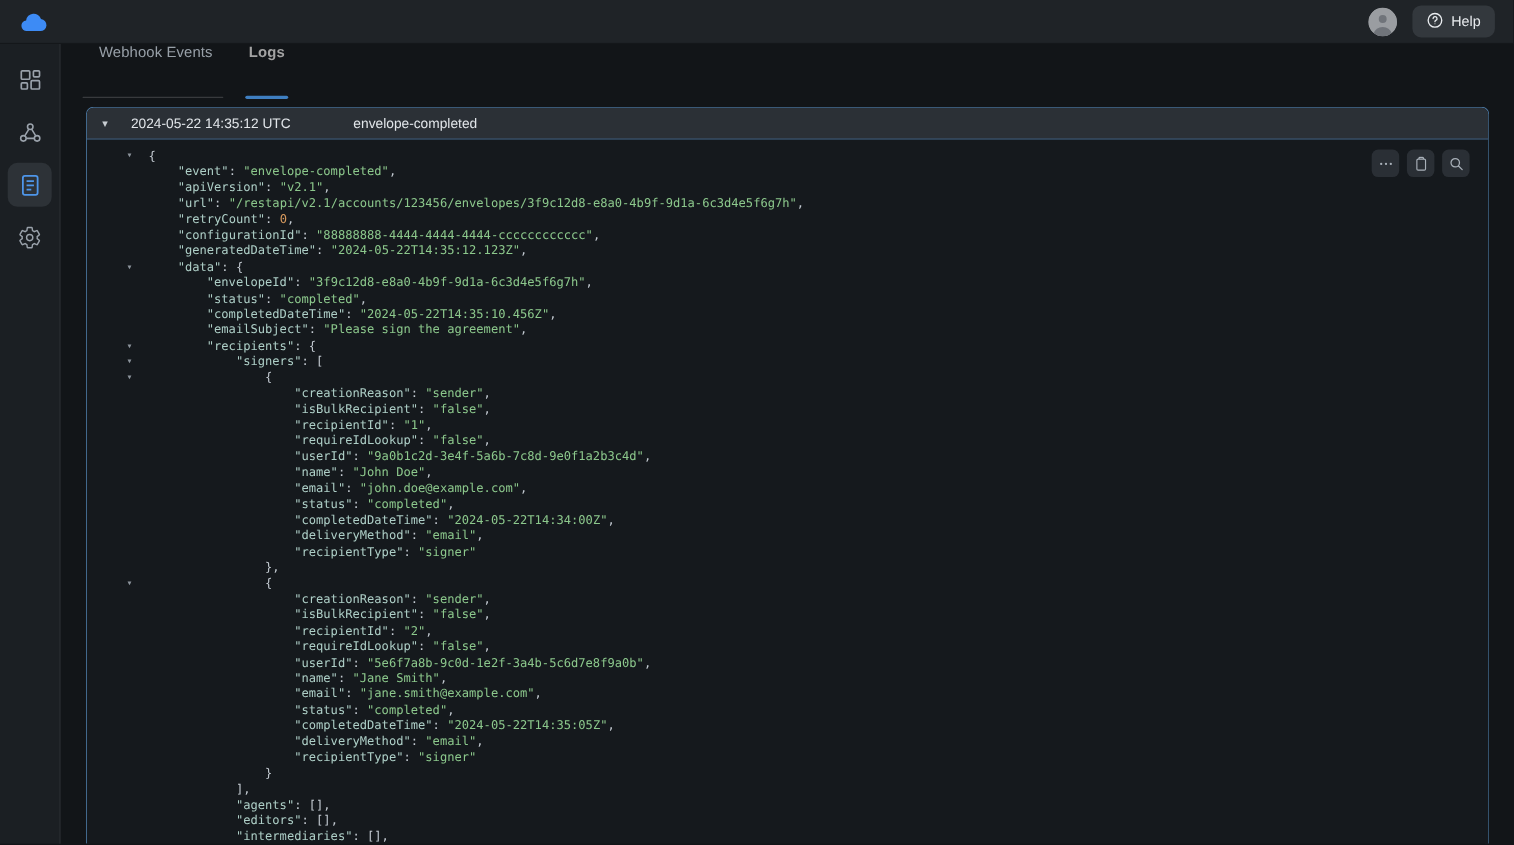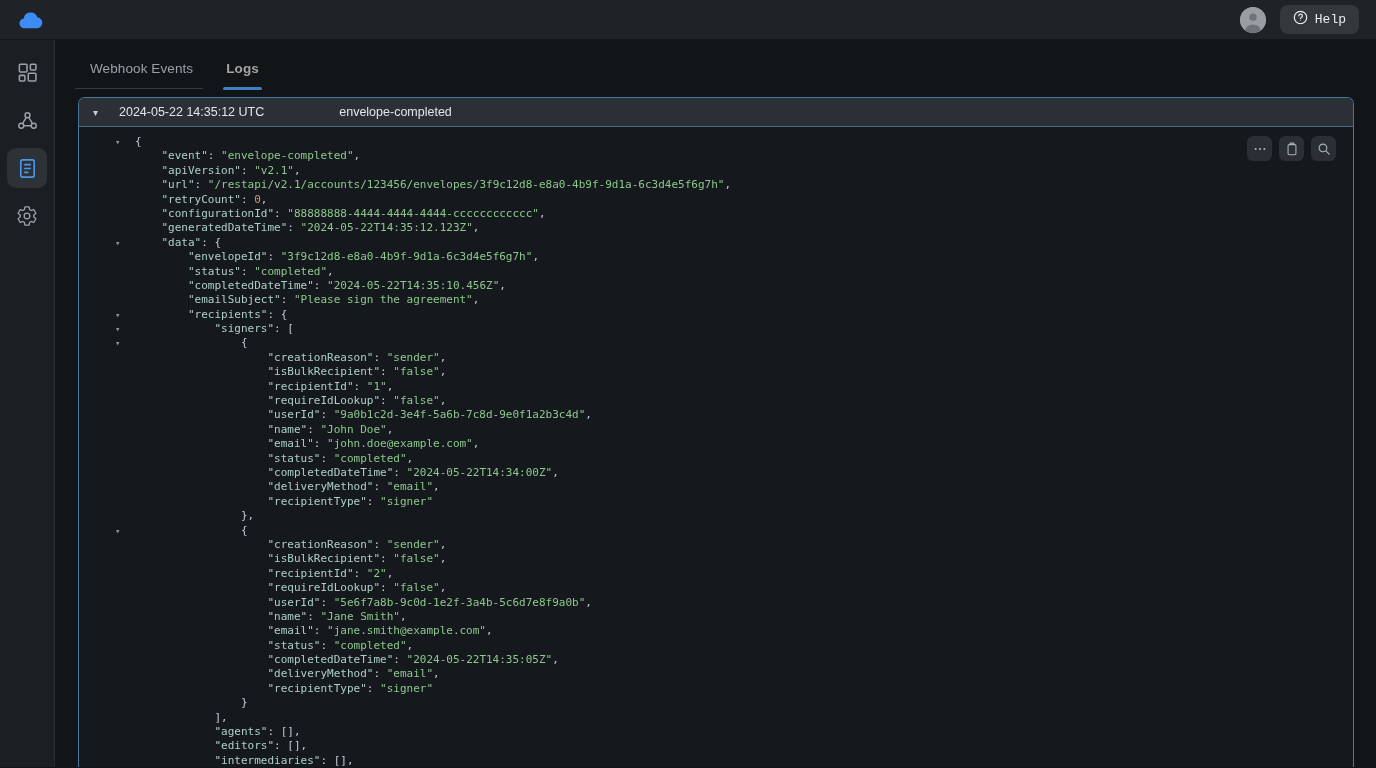--- a/index.html
+++ b/index.html
@@ -8,50 +8,50 @@
 
   
   .topbar { height:40px; background:#1f2327; border-bottom:1px solid #14171a;
             display:flex; align-items:center; justify-content:space-between; padding:0 17px; }
   .logo svg { display:block; }
   .topbar-right { display:flex; align-items:center; gap:14px; }
   .avatar { width:26px; height:26px; border-radius:50%; background:#9a9da1;
             display:flex; align-items:flex-end; justify-content:center; overflow:hidden; }
   .help-btn { height:29px; padding:0 13px; background:#33383d; border-radius:8px;
               display:flex; align-items:center; gap:7px; color:#e9ecef; font-size:13px;
-              border:none; cursor:pointer;font-family:Liberation Mono, monospace; }
+              border:none; cursor:pointer; }
 
   
   .shell { display:flex; height:727px; }
   .sidebar { width:55px; background:#1b1f23; border-right:1px solid #2a2e33;
              display:flex; flex-direction:column; align-items:center; padding-top:12px; gap:8px; flex:none; }
   .nav-item { width:40px; height:40px; border-radius:9px; display:flex; align-items:center;
               justify-content:center; cursor:pointer; }
   .nav-item.active { background:#2d3237; }
   .nav-item svg { display:block; }
 
   .main { flex:1; display:flex; flex-direction:column; min-width:0; }
 
   
   .tabs { height:57px; display:flex; align-items:center; padding-left:35px; gap:33px; flex:none; }
-  .tab { position:relative; height:100%; display:flex; align-items:center; font-size:13.5px;
+  .tab { position:relative; height:100%; display:flex; font-size:13.5px;
          color:#98a0a8; cursor:pointer; letter-spacing:.1px; }
   .tab .tab-underline { position:absolute; left:-3px; right:-3px; bottom:7px; height:3px; border-radius:2px; }
   .tab.inactive .tab-underline { height:1px; bottom:8px; left:-15px; right:-10px; background:rgba(255,255,255,0.16); }
   .tab.active { color:#a3a3a3; font-weight:bold; }
   .tab.active .tab-underline { background:#3f7fc1; }
 
   
   .log-container { margin:0 22px 0 23px; flex:1; display:flex; flex-direction:column;
                    border:1px solid #4a759e; border-bottom:none; border-radius:7px 7px 0 0; overflow:hidden; }
   .log-header { height:29px; background:#2b3036; border-bottom:1px solid #44688c;
                 display:flex; align-items:center; padding-left:14px; flex:none; cursor:pointer; }
   .log-header .hdr-caret { color:#c8cdd2; font-size:10px; width:10px; }
   .log-ts { color:#e2e6ea; font-size:12.5px; margin-left:16px; }
-  .log-event { color:#e2e6ea; font-size:12.5px; margin-left:75px; }
+  .log-event { color:#e2e6ea; font-size:12.5px; margin-left:57px; }
 
   .log-body { flex:1; background:#15191d; position:relative; padding-top:8px; overflow:hidden; }
 
   .json-toolbar { position:absolute; top:9px; right:17px; display:flex; gap:7px; }
   .tool-btn { width:25px; height:25px; background:#2a2f35; border:none; border-radius:6px;
               display:flex; align-items:center; justify-content:center; color:#a9b1b9; cursor:pointer; }
   .tool-btn svg { display:block; }
 
   
   .json-lines { font-family:"DejaVu Sans Mono", monospace; font-size:11px; }

